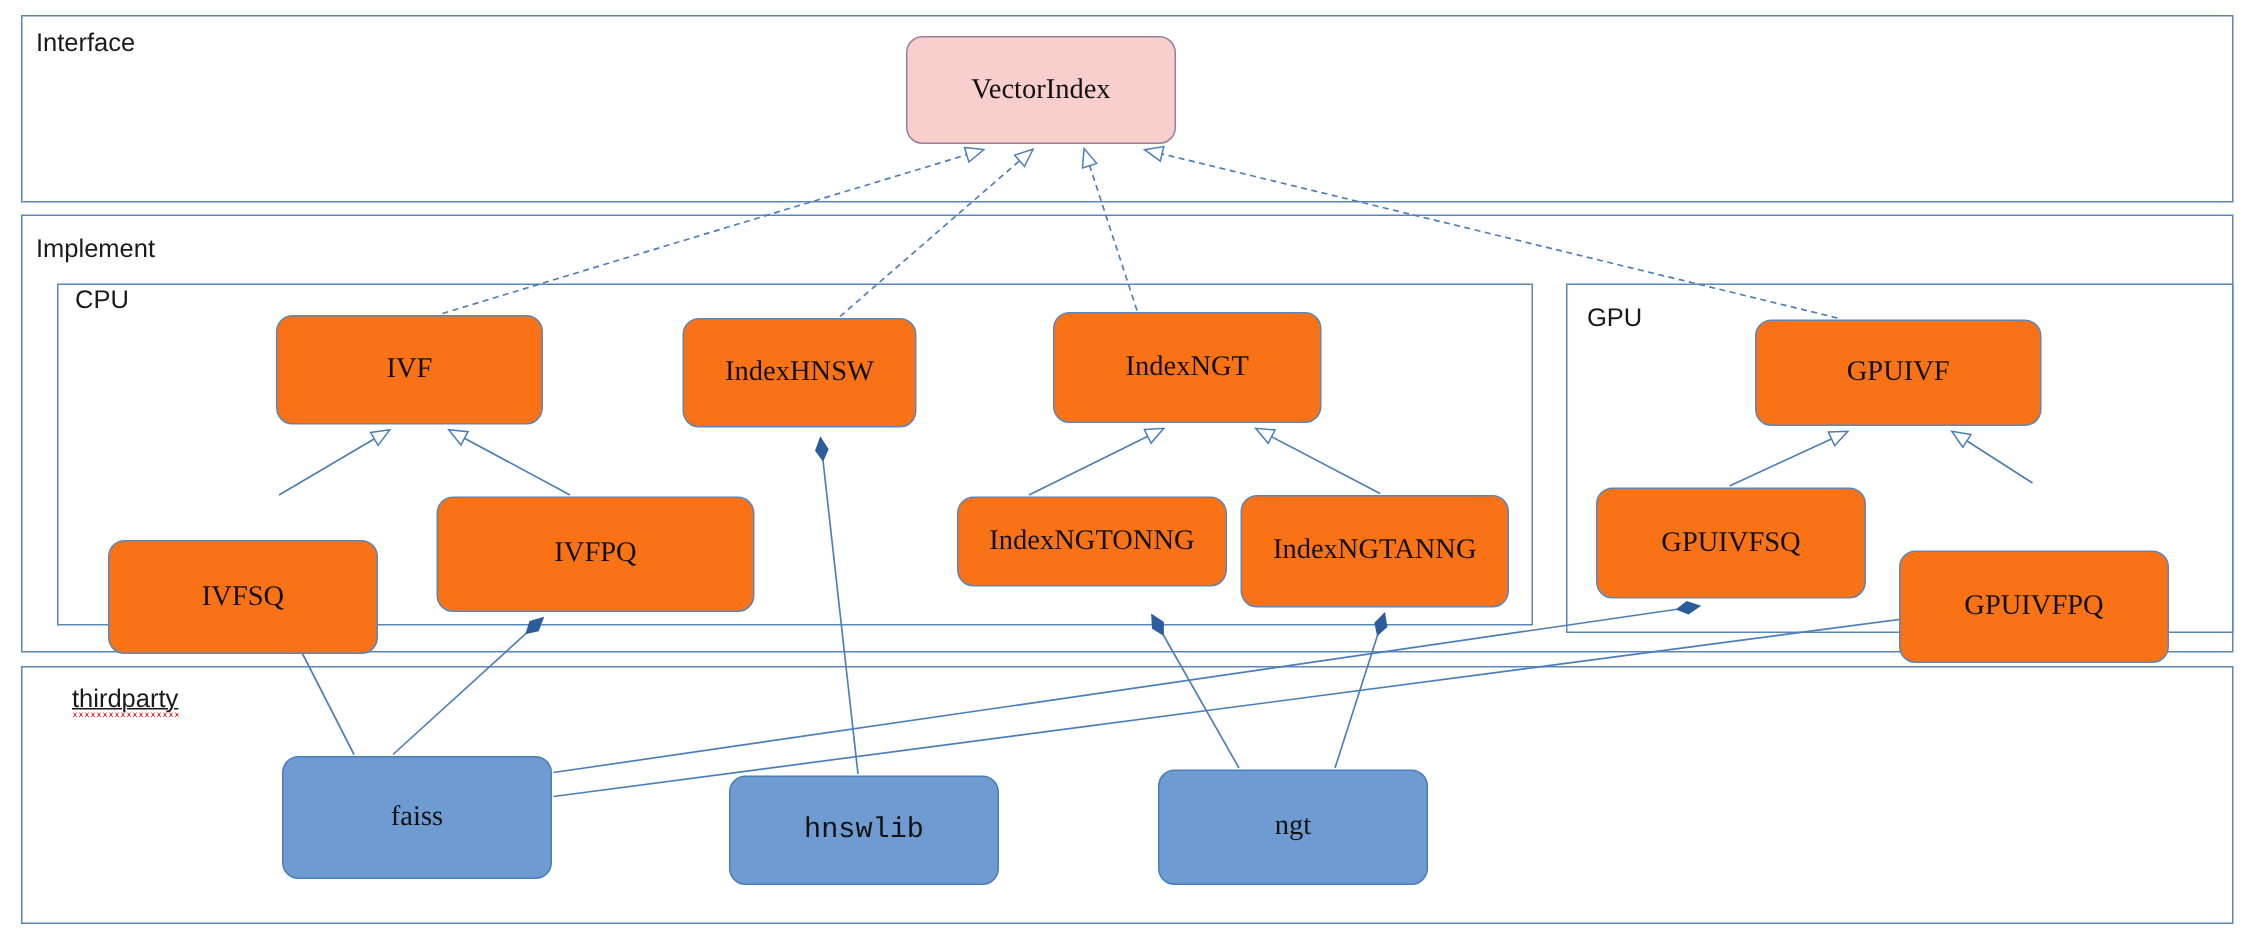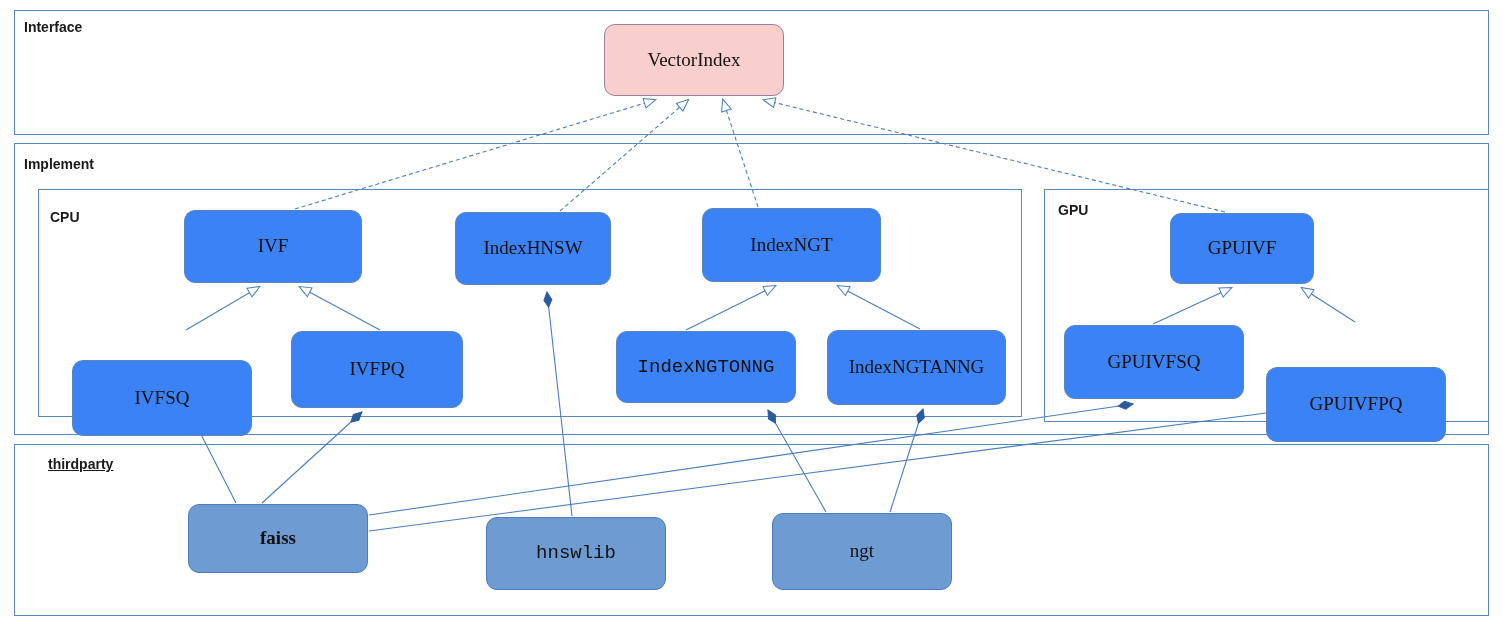--- a/index.html
+++ b/index.html
@@ -26,25 +26,24 @@
   }
   .group-box {
     position: absolute;
     border: 1px solid #5b87b8;
     background: transparent;
     box-sizing: border-box;
   }
   .group-label {
     position: absolute;
     font-family: "Liberation Sans", sans-serif;
-    font-size: 14px;
+    font-size: 17px;
     color: #1a1a1a;
     white-space: nowrap;
     line-height: 1;
-    font-weight: bold;
   }
   .group-label.spell {
     border-bottom: 0;
     background-image:
       linear-gradient(45deg, transparent 45%, #e03030 45%, #e03030 55%, transparent 55%),
       linear-gradient(-45deg, transparent 45%, #e03030 45%, #e03030 55%, transparent 55%);
     background-size: 4px 3px;
     background-repeat: repeat-x;
     background-position: 0 100%;
     padding-bottom: 4px;
@@ -63,35 +62,35 @@
     align-items: center;
     justify-content: center;
     font-family: "Liberation Serif", serif;
     font-size: 19px;
     color: #111111;
     text-align: left;
     line-height: 1.1;
     z-index: 5;
   }
   .node.iface  { background: #f9cfcd; border-color: #9a7f9e; }
-  .node.impl   { background: #3b82f6; border-color: #5b87b8; }
+  .node.impl   { background: #f97316; border-color: #5b87b8; }
   .node.third  { background: #6e9bd2; border-color: #4a7ebb; }
 </style>
 </head>
 <body>
 
 <div id="canvas">
 
   <div id="groups-layer">
       <div class="group-box" style="left: 14px; top: 10px; width: 1475px; height: 125px;"></div>
       <div class="group-label" style="left: 24px; top: 20px;">Interface</div>
       <div class="group-box" style="left: 14px; top: 143px; width: 1475px; height: 292px;"></div>
       <div class="group-label" style="left: 24px; top: 157px;">Implement</div>
       <div class="group-box" style="left: 38px; top: 189px; width: 984px; height: 228px;"></div>
-      <div class="group-label" style="left: 50px; top: 210px;">CPU</div>
+      <div class="group-label" style="left: 50px; top: 191px;">CPU</div>
       <div class="group-box" style="left: 1044px; top: 189px; width: 445px; height: 233px;"></div>
       <div class="group-label" style="left: 1058px; top: 203px;">GPU</div>
       <div class="group-box" style="left: 14px; top: 444px; width: 1475px; height: 172px;"></div>
       <div class="group-label spell" style="left: 24px; top: 457px;">thirdparty</div>
     </div>
 
   <svg id="edges" viewBox="0 0 1503 628" xmlns="http://www.w3.org/2000/svg">
     <defs>
       <marker id="hollow-tri" markerWidth="14" markerHeight="14" refX="12" refY="6" orient="auto" markerUnits="userSpaceOnUse">
         <path d="M 1 1 L 13 6 L 1 11 z" fill="#ffffff" stroke="#4a7ebb" stroke-width="1"></path>
@@ -130,39 +129,39 @@
       </div>
       <div class="node impl" style="left: 455px; top: 212px; width: 156px; height: 73px;">
         <span>IndexHNSW</span>
       </div>
       <div class="node impl" style="left: 702px; top: 208px; width: 179px; height: 74px;">
         <span>IndexNGT</span>
       </div>
       <div class="node impl" style="left: 72px; top: 331px; width: 180px; height: 76px; margin-top: 29px;">
         <span>IVFSQ</span>
       </div>
-      <div class="node impl" style="left: 291px; top: 331px; width: 172px; height: 77px;">
+      <div class="node impl" style="left: 291px; top: 331px; width: 212px; height: 77px;">
         <span>IVFPQ</span>
       </div>
-      <div class="node impl" style="left: 616px; top: 331px; width: 180px; height: 72px; font-family: Liberation Mono, monospace;">
+      <div class="node impl" style="left: 638px; top: 331px; width: 180px; height: 60px;">
         <span>IndexNGTONNG</span>
       </div>
       <div class="node impl" style="left: 827px; top: 330px; width: 179px; height: 75px;">
         <span>IndexNGTANNG</span>
       </div>
-      <div class="node impl" style="left: 1170px; top: 213px; width: 144px; height: 71px;">
+      <div class="node impl" style="left: 1170px; top: 213px; width: 191px; height: 71px;">
         <span>GPUIVF</span>
       </div>
       <div class="node impl" style="left: 1064px; top: 325px; width: 180px; height: 74px;">
         <span>GPUIVFSQ</span>
       </div>
       <div class="node impl" style="left: 1266px; top: 323px; width: 180px; height: 75px; margin-top: 44px;">
         <span>GPUIVFPQ</span>
       </div>
-      <div class="node third" style="left: 188px; top: 504px; width: 180px; height: 69px; font-weight: bold;">
+      <div class="node third" style="left: 188px; top: 504px; width: 180px; height: 82px;">
         <span>faiss</span>
       </div>
       <div class="node third" style="left: 486px; top: 517px; width: 180px; height: 73px; font-family: Liberation Mono, monospace;">
         <span>hnswlib</span>
       </div>
       <div class="node third" style="left: 772px; top: 513px; width: 180px; height: 77px;">
         <span>ngt</span>
       </div>
     </div>
 

